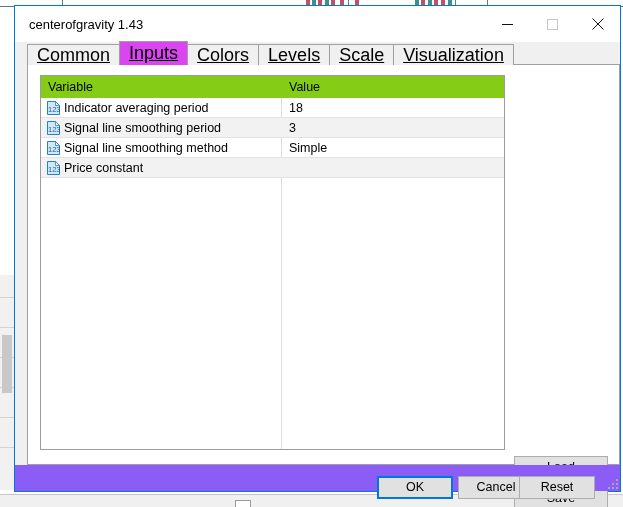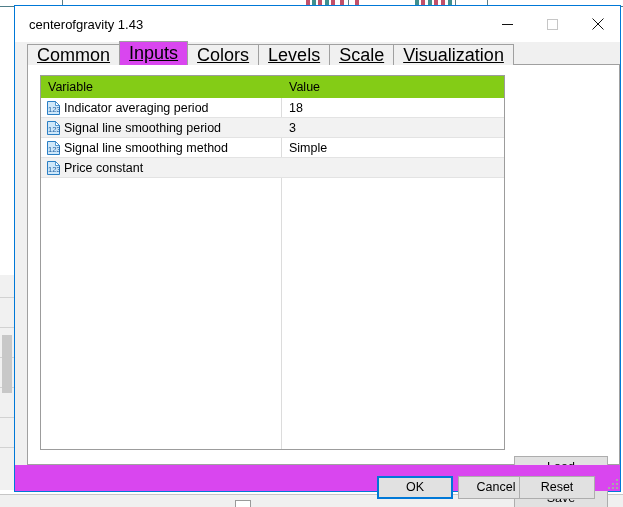--- a/index.html
+++ b/index.html
@@ -246,21 +246,21 @@
     cursor: default;
   }
   #btn-load { left: 486px; top: 391px; }
   #btn-save { left: 486px; top: 422px; }
 
   
   #footer {
     position: relative;
     height: 26px;
     flex: 0 0 auto;
-    background: #d946ef;
+    background: #8b5cf6;
   }
   .foot-btn {
     position: absolute;
     top: 11px;
     width: 76px;
     height: 23px;
     background: #e1e1e1;
     border: 1px solid #adadad;
     font-size: 12.5px;
     color: #000;

